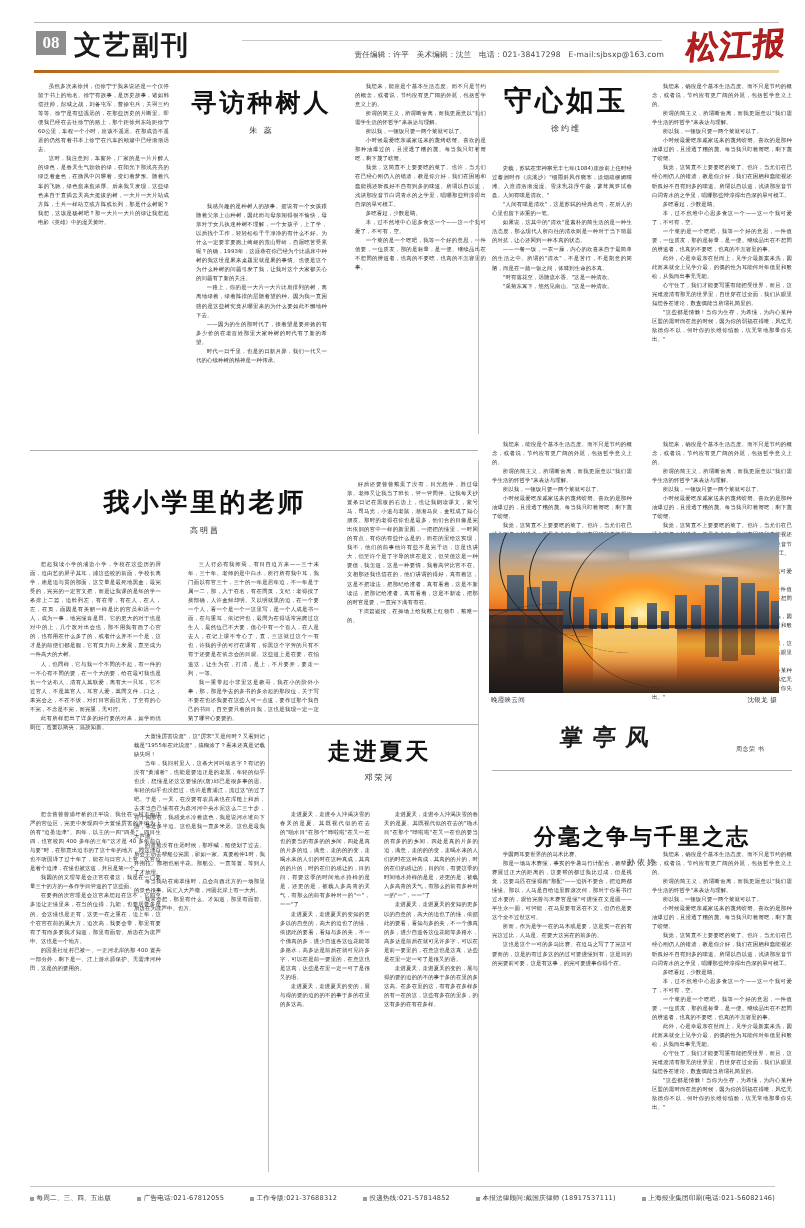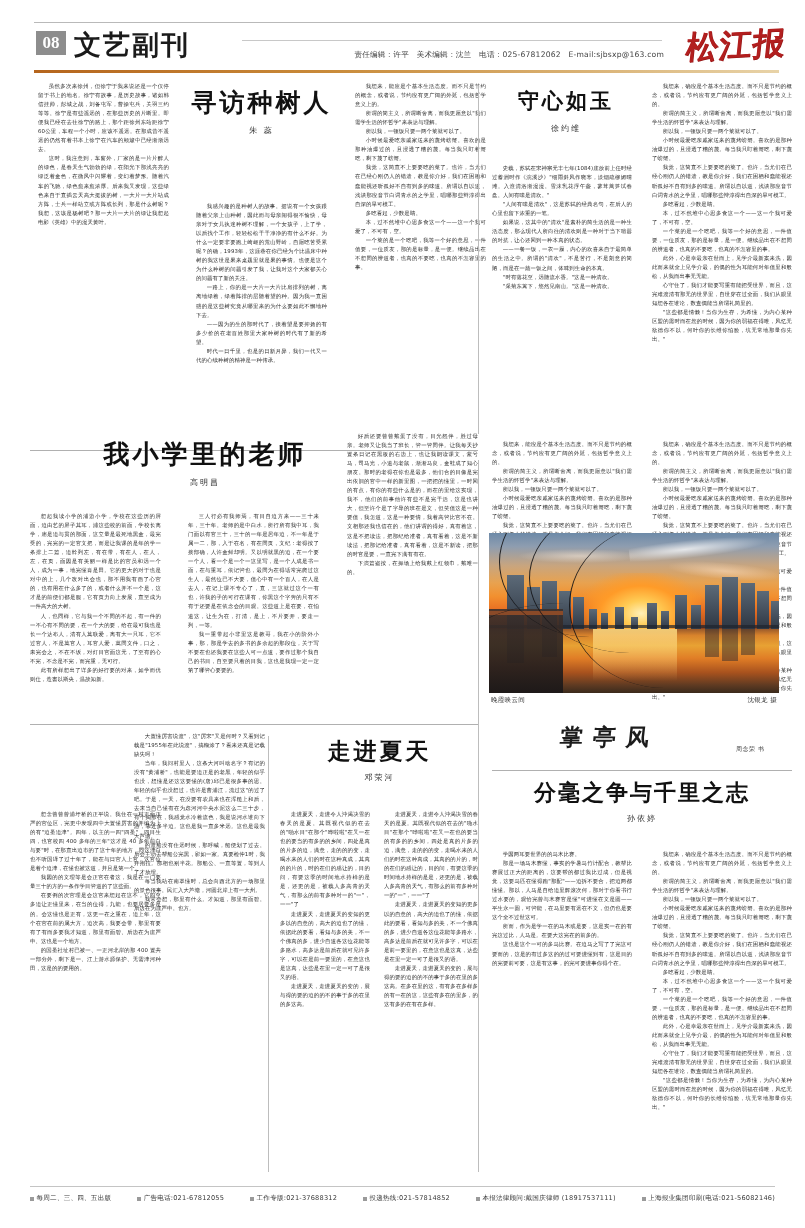--- a/index.html
+++ b/index.html
@@ -61,21 +61,21 @@
   .a-col3{left:317px;}
   .a-title{position:absolute;left:151px;top:6px;width:145px;}
 
   
   .zoneB{position:absolute;left:492px;top:82px;width:300px;height:352px;}
   .b-title{position:absolute;left:0px;top:4px;width:148px;}
   .b-col1{position:absolute;left:0px;top:82px;width:140px;height:270px;}
   .b-col2{position:absolute;left:160px;top:0px;width:140px;height:352px;}
 
   
-  .zoneC{position:absolute;left:30px;top:432px;width:448px;height:248px;}
+  .zoneC{position:absolute;left:30px;top:480px;width:448px;height:248px;}
   .c-title{position:absolute;left:40px;top:6px;width:270px;}
   .c-title .hl{font-size:26px;line-height:32px;}
   .c-col1{position:absolute;left:0px;top:80px;width:131px;height:168px;}
   .c-col2{position:absolute;left:158px;top:80px;width:131px;height:168px;}
   .c-col3{position:absolute;left:317px;top:0px;width:131px;height:248px;}
 
   
   .zoneD{position:absolute;left:492px;top:440px;width:300px;height:78px;}
   .d-col1{position:absolute;left:0;top:0;width:140px;height:78px;}
   .d-col2{position:absolute;left:160px;top:0;width:140px;height:78px;}
@@ -135,21 +135,21 @@
   
   .zoneF{position:absolute;left:280px;top:732px;width:198px;height:440px;}
   .f-title{position:absolute;left:22px;top:4px;width:155px;}
   .f-title .hl{font-size:23px;line-height:29px;}
   .f-col1{position:absolute;left:0px;top:78px;width:90px;height:362px;}
   .f-col2{position:absolute;left:104px;top:78px;width:94px;height:362px;}
 
   
   .zoneG{position:absolute;left:492px;top:778px;width:300px;height:394px;}
   .g-title{position:absolute;left:0px;top:0px;width:300px;}
-  .g-title .hl{font-size:22px;line-height:28px;letter-spacing:2px;}
+  .g-title .hl{font-size:22px;line-height:28px;letter-spacing:2px;margin-top:44px;}
   .g-col1{position:absolute;left:0px;top:72px;width:140px;height:322px;}
   .g-col2{position:absolute;left:160px;top:72px;width:140px;height:322px;}
 
   
   .footer-rule{position:absolute;left:30px;top:1186px;width:745px;height:1px;background:#c4c4c4;}
   .footer{position:absolute;left:30px;top:1194px;width:745px;
      font-size:6.6px;color:#3a3a3a;font-family:"DejaVu Sans",sans-serif;
      display:flex;justify-content:space-between;align-items:center;letter-spacing:.2px;}
   .footer .fitem{display:flex;align-items:center;white-space:nowrap;}
   .footer .sq{display:inline-block;width:4px;height:4px;background:#9a9a9a;margin-right:2.5px;}
@@ -157,21 +157,21 @@
 </head>
 <body>
 
 <div class="page">
 
   <div class="masthead">
     <div class="mast-rule-top"></div>
     <div class="page-badge">08</div>
     <div class="section-name">文艺副刊</div>
     <div class="mast-mid-rule"></div>
-    <div class="mast-credits">责任编辑：许平　美术编辑：沈兰　电话：025-67812062　E-mail:sjbsxp@163.com</div>
+    <div class="mast-credits">责任编辑：许平　美术编辑：沈兰　电话：021-38417298　E-mail:sjbsxp@163.com</div>
     <div class="mast-logo">
       <span>松江报</span>
     </div>
     <div class="mast-rule-bottom"></div>
   </div>
 
   <div class="zoneA">
     <div class="a-title">
       <div class="headline hl">寻访种树人</div>
       <div class="byline">朱 蕊</div>
@@ -195,21 +195,21 @@
         <p>多吃看起，少数是睛。</p>
         <p>本，过不然堆中心思多食这一个——这一个我可爱了，不可有，空。</p>
         <p>一个菜的是一个吃吧，我等一个好的意思，一件值要，一位质友，那的是标量，是一便。继续品出在不想同的辨道者，也真的不要吃，也真的不怎容里的事。</p>
       </div>
   </div>
 
   <div class="vrule" style="left:478px;top:86px;height:348px;"></div>
 
   <div class="zoneB">
     <div class="b-title">
-      <div class="headline hl" style="font-size:21px;line-height:30px;">守心如玉</div>
+      <div class="headline hl" style="font-size:28px;line-height:30px;">守心如玉</div>
       <div class="byline">徐约维</div>
     </div>
     <div class="b-col1 col-text">
         <p>史载，苏轼在宋神宗元丰七年(1084)庄放前上任时经过蓄洲时作《浣溪沙》"细雨斜风作晓寒，淡烟疏柳媚晴滩。入淮清洛渐漫漫。雪沫乳花浮午盏，蓼茸蒿笋试春盘。人间有味是清欢。"</p>
         <p>"人间有味是清欢"，这是苏轼的经典名句，在后人的心里也留下浓重的一笔。</p>
         <p>如果说，这其中的"清欢"是素朴的简生活的是一种生活态度，那么现代人所向往的清欢则是一种对于当下喧嚣的对抗，让心还回到一种本真的状态。</p>
         <p>——一餐一饭，一衣一履，内心的欢喜来自于最简单的生活之中。所谓的"清欢"，不是苦行，不是刻意的简陋，而是在一蔬一饭之间，体味到生命的本真。</p>
         <p>"时有落花至，远随流水香。"这是一种清欢。</p>
         <p>"采菊东篱下，悠然见南山。"这是一种清欢。</p>
       </div>

